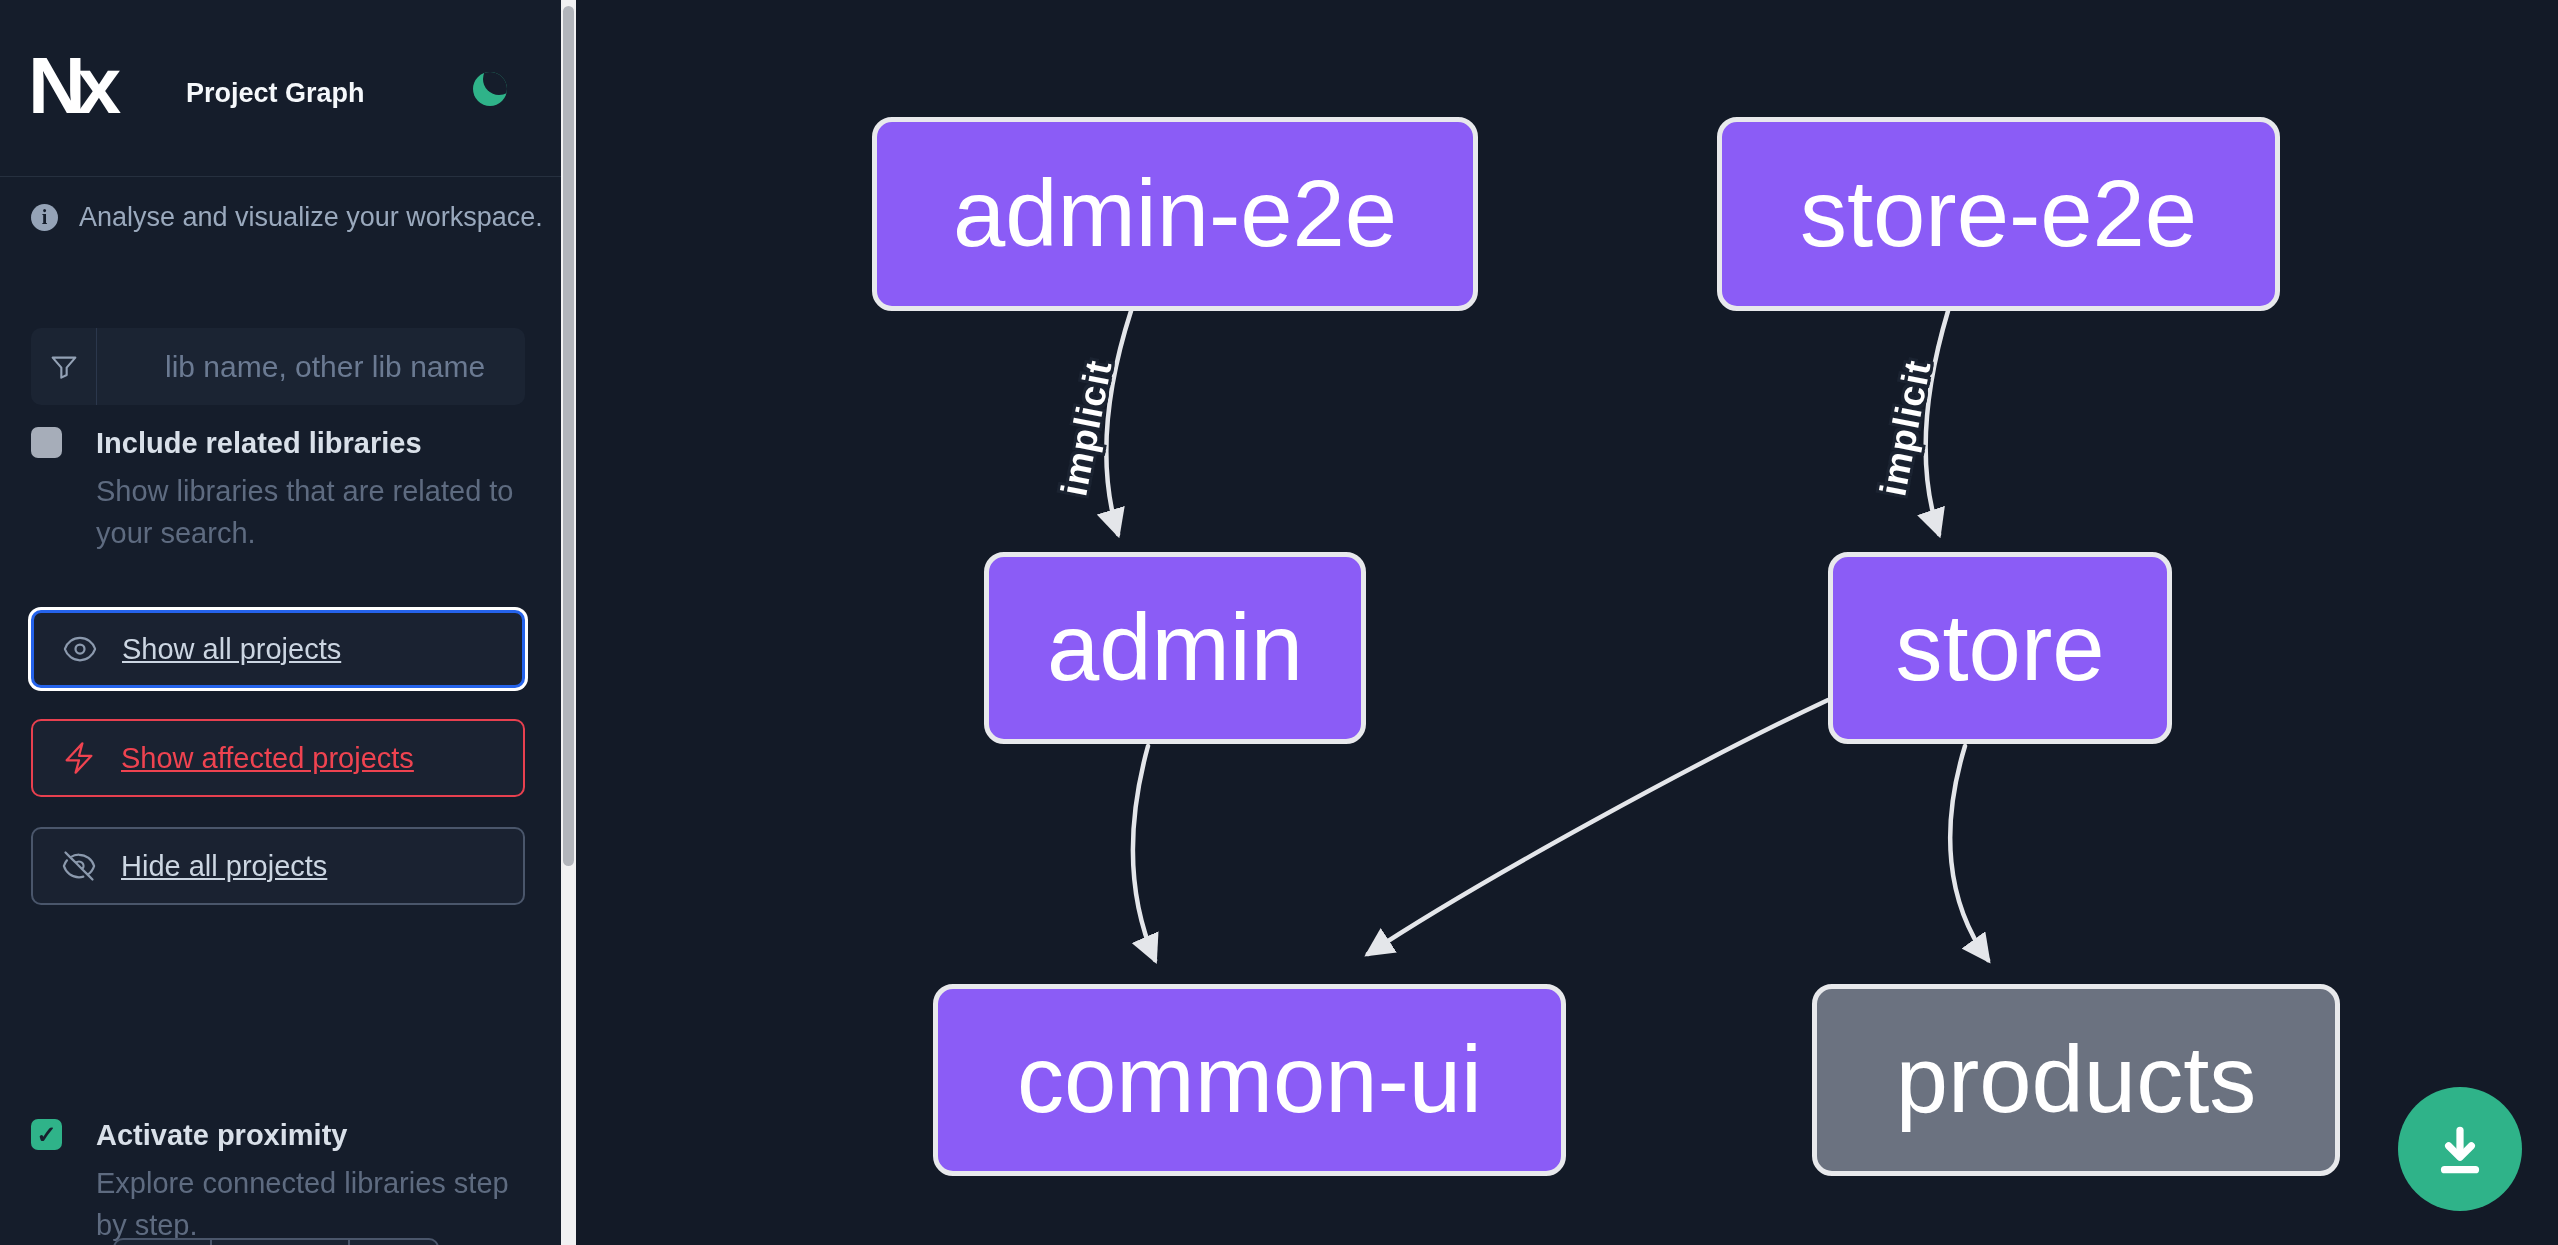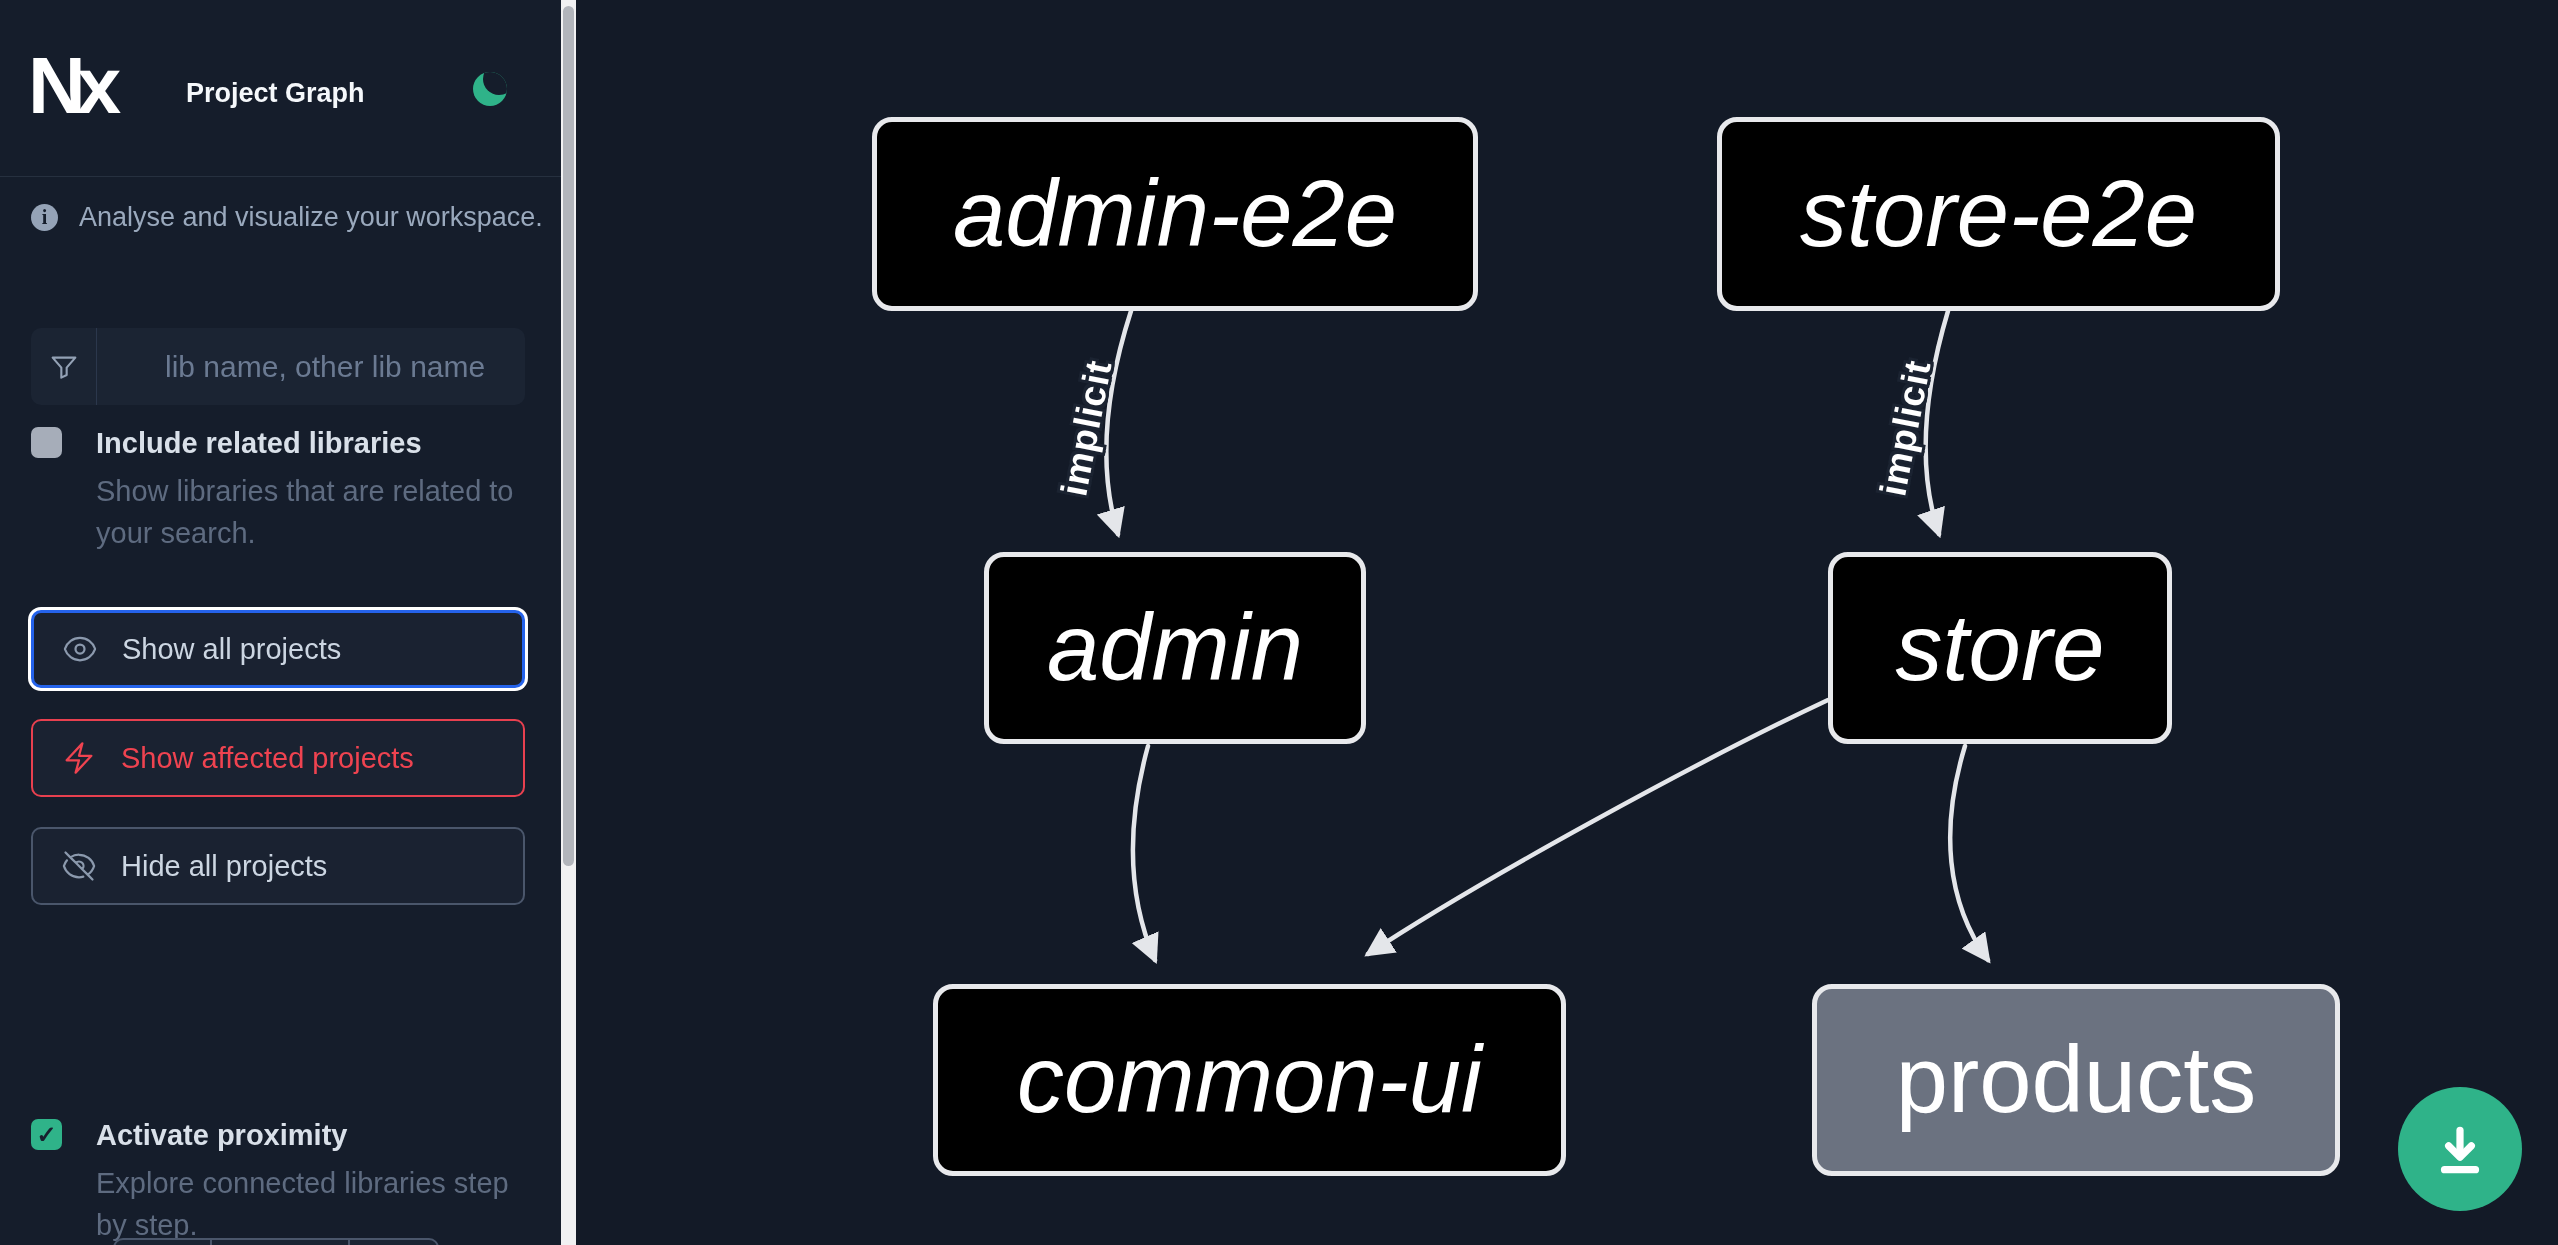--- a/index.html
+++ b/index.html
@@ -5,21 +5,21 @@
   html,body{margin:0;padding:0;background:#0d1320;}
   *{box-sizing:border-box;font-family:"Liberation Sans",sans-serif;}
   .page{position:relative;width:2558px;height:1245px;overflow:hidden;background:#131a27;}
 
   
   .canvas{position:absolute;inset:0;background:#131a27;}
   .edges-svg{position:absolute;left:0;top:0;pointer-events:none;}
   .node{position:absolute;display:flex;align-items:center;justify-content:center;
         border:5px solid #e8e9ec;border-radius:20px;color:#ffffff;font-size:94px;
         line-height:1;cursor:pointer;white-space:nowrap;}
-  .node.affected{background:#000000;font-style:italic;}
+  .node.affected{background:#8b5cf6;}
   .node.normal{background:#6b7280;}
   .edge-label{position:absolute;color:#ffffff;font-size:37px;font-weight:700;letter-spacing:1px;
        transform:translate(-50%,-50%) rotate(-79deg);
        text-shadow:-3px -3px 0 #1b2331,3px -3px 0 #1b2331,-3px 3px 0 #1b2331,3px 3px 0 #1b2331,
                    0 -3px 0 #1b2331,0 3px 0 #1b2331,-3px 0 0 #1b2331,3px 0 0 #1b2331;}
 
   
   .fab{position:absolute;left:2398px;top:1087px;width:124px;height:124px;border-radius:50%;
        background:#2fb389;border:none;display:flex;align-items:center;justify-content:center;cursor:pointer;}
 
@@ -55,21 +55,21 @@
   .checkbox{width:31px;height:31px;border-radius:7px;flex:none;margin-top:2px;cursor:pointer;
         display:flex;align-items:center;justify-content:center;font-size:24px;font-weight:800;}
   .checkbox.disabled{background:#a6adb9;}
   .checkbox.empty{background:#ffffff;}
   .checkbox.checked{background:#2fb389;color:#17202e;}
   .check-label{color:#d9e0e9;font-size:29px;font-weight:600;line-height:1.28;}
   .check-desc{color:#5e6b80;font-size:29px;font-weight:400;line-height:1.45;margin-top:8px;}
 
   .sb-btn{position:absolute;left:31px;width:494px;height:78px;background:#1a2231;border-radius:10px;
         display:flex;align-items:center;gap:24px;padding:0 0 0 28px;cursor:pointer;
-        font-size:29px;font-weight:500;color:#ccd6e2;border:2px solid #4a566b;}
+        font-size:29px;font-weight:500;color:#ccd6e2;border:2px solid #4a566b;text-decoration:underline;}
   .sb-btn.primary{border:3px solid #2563eb;box-shadow:0 0 0 3px #ffffff;}
   .sb-btn.danger{border:2px solid #e8404f;color:#ef4350;}
   .sb-btn svg{flex:none;}
 
   .btm-group{position:absolute;left:113px;top:1238px;width:326px;height:20px;background:#1b2433;
         border:2px solid #4a566b;border-radius:10px 10px 0 0;display:flex;}
   .btm-seg{flex:none;height:100%;border-right:2px solid #4a566b;}
 </style>
 </head>
 <body>

